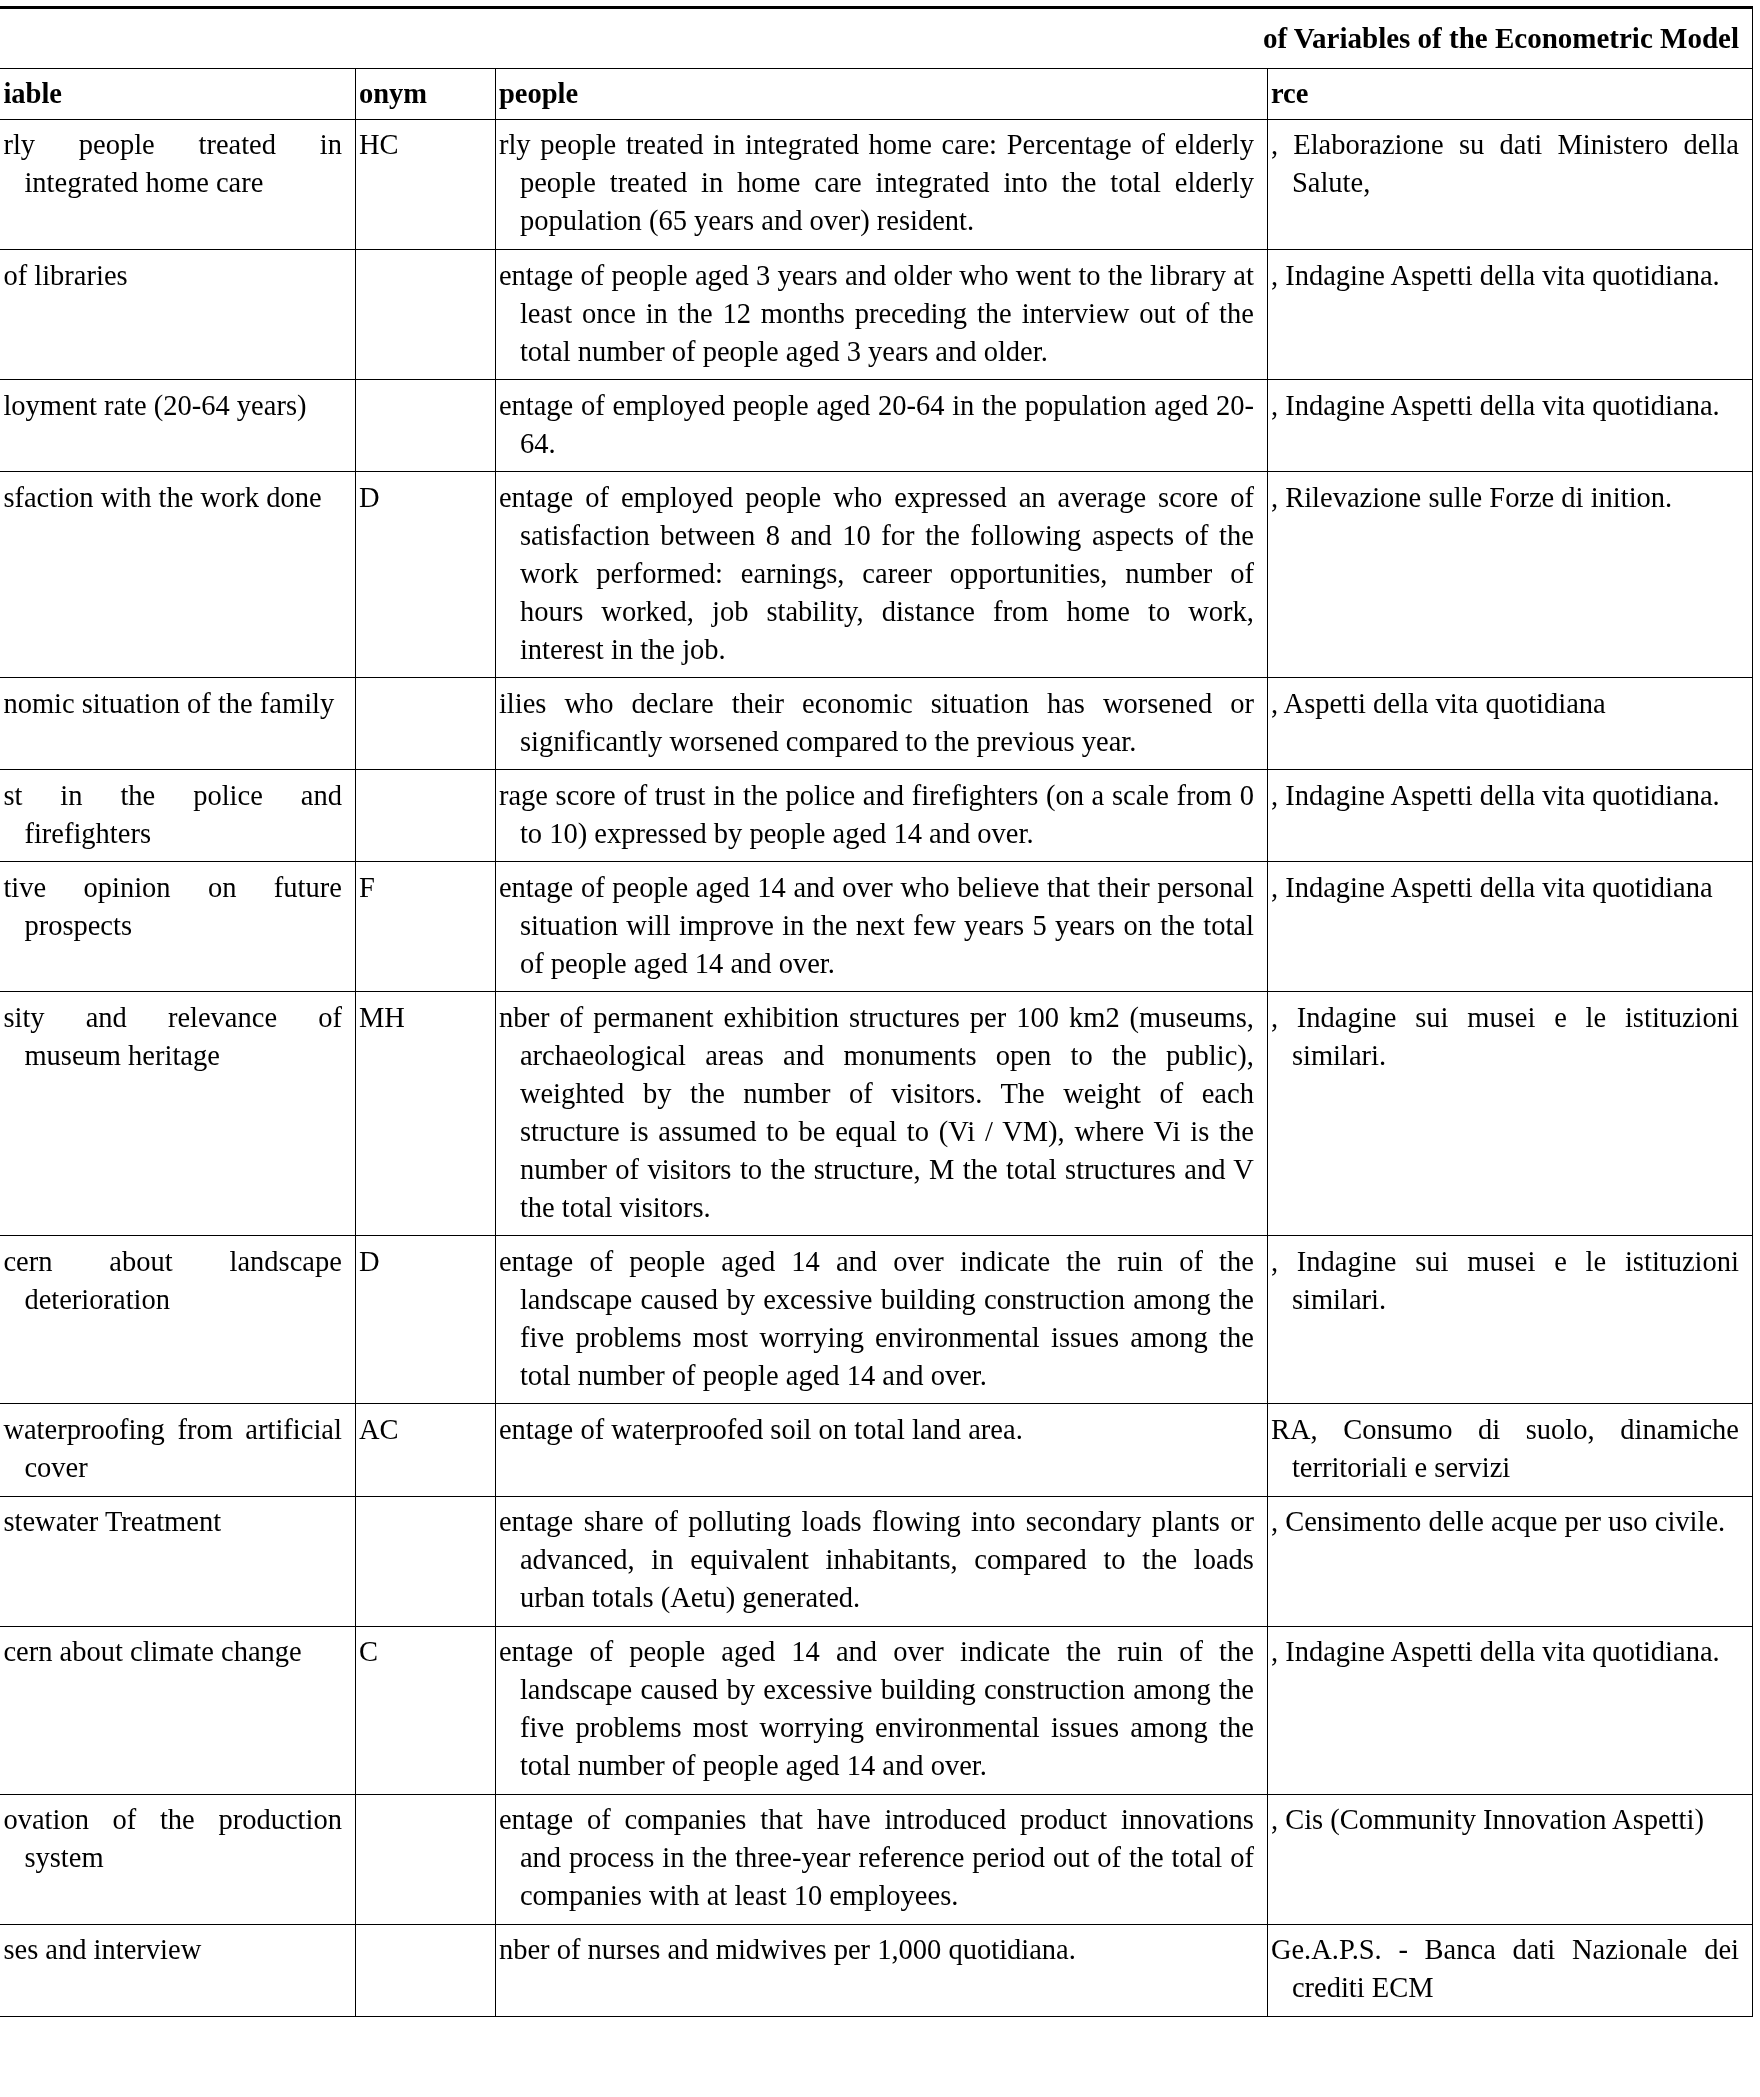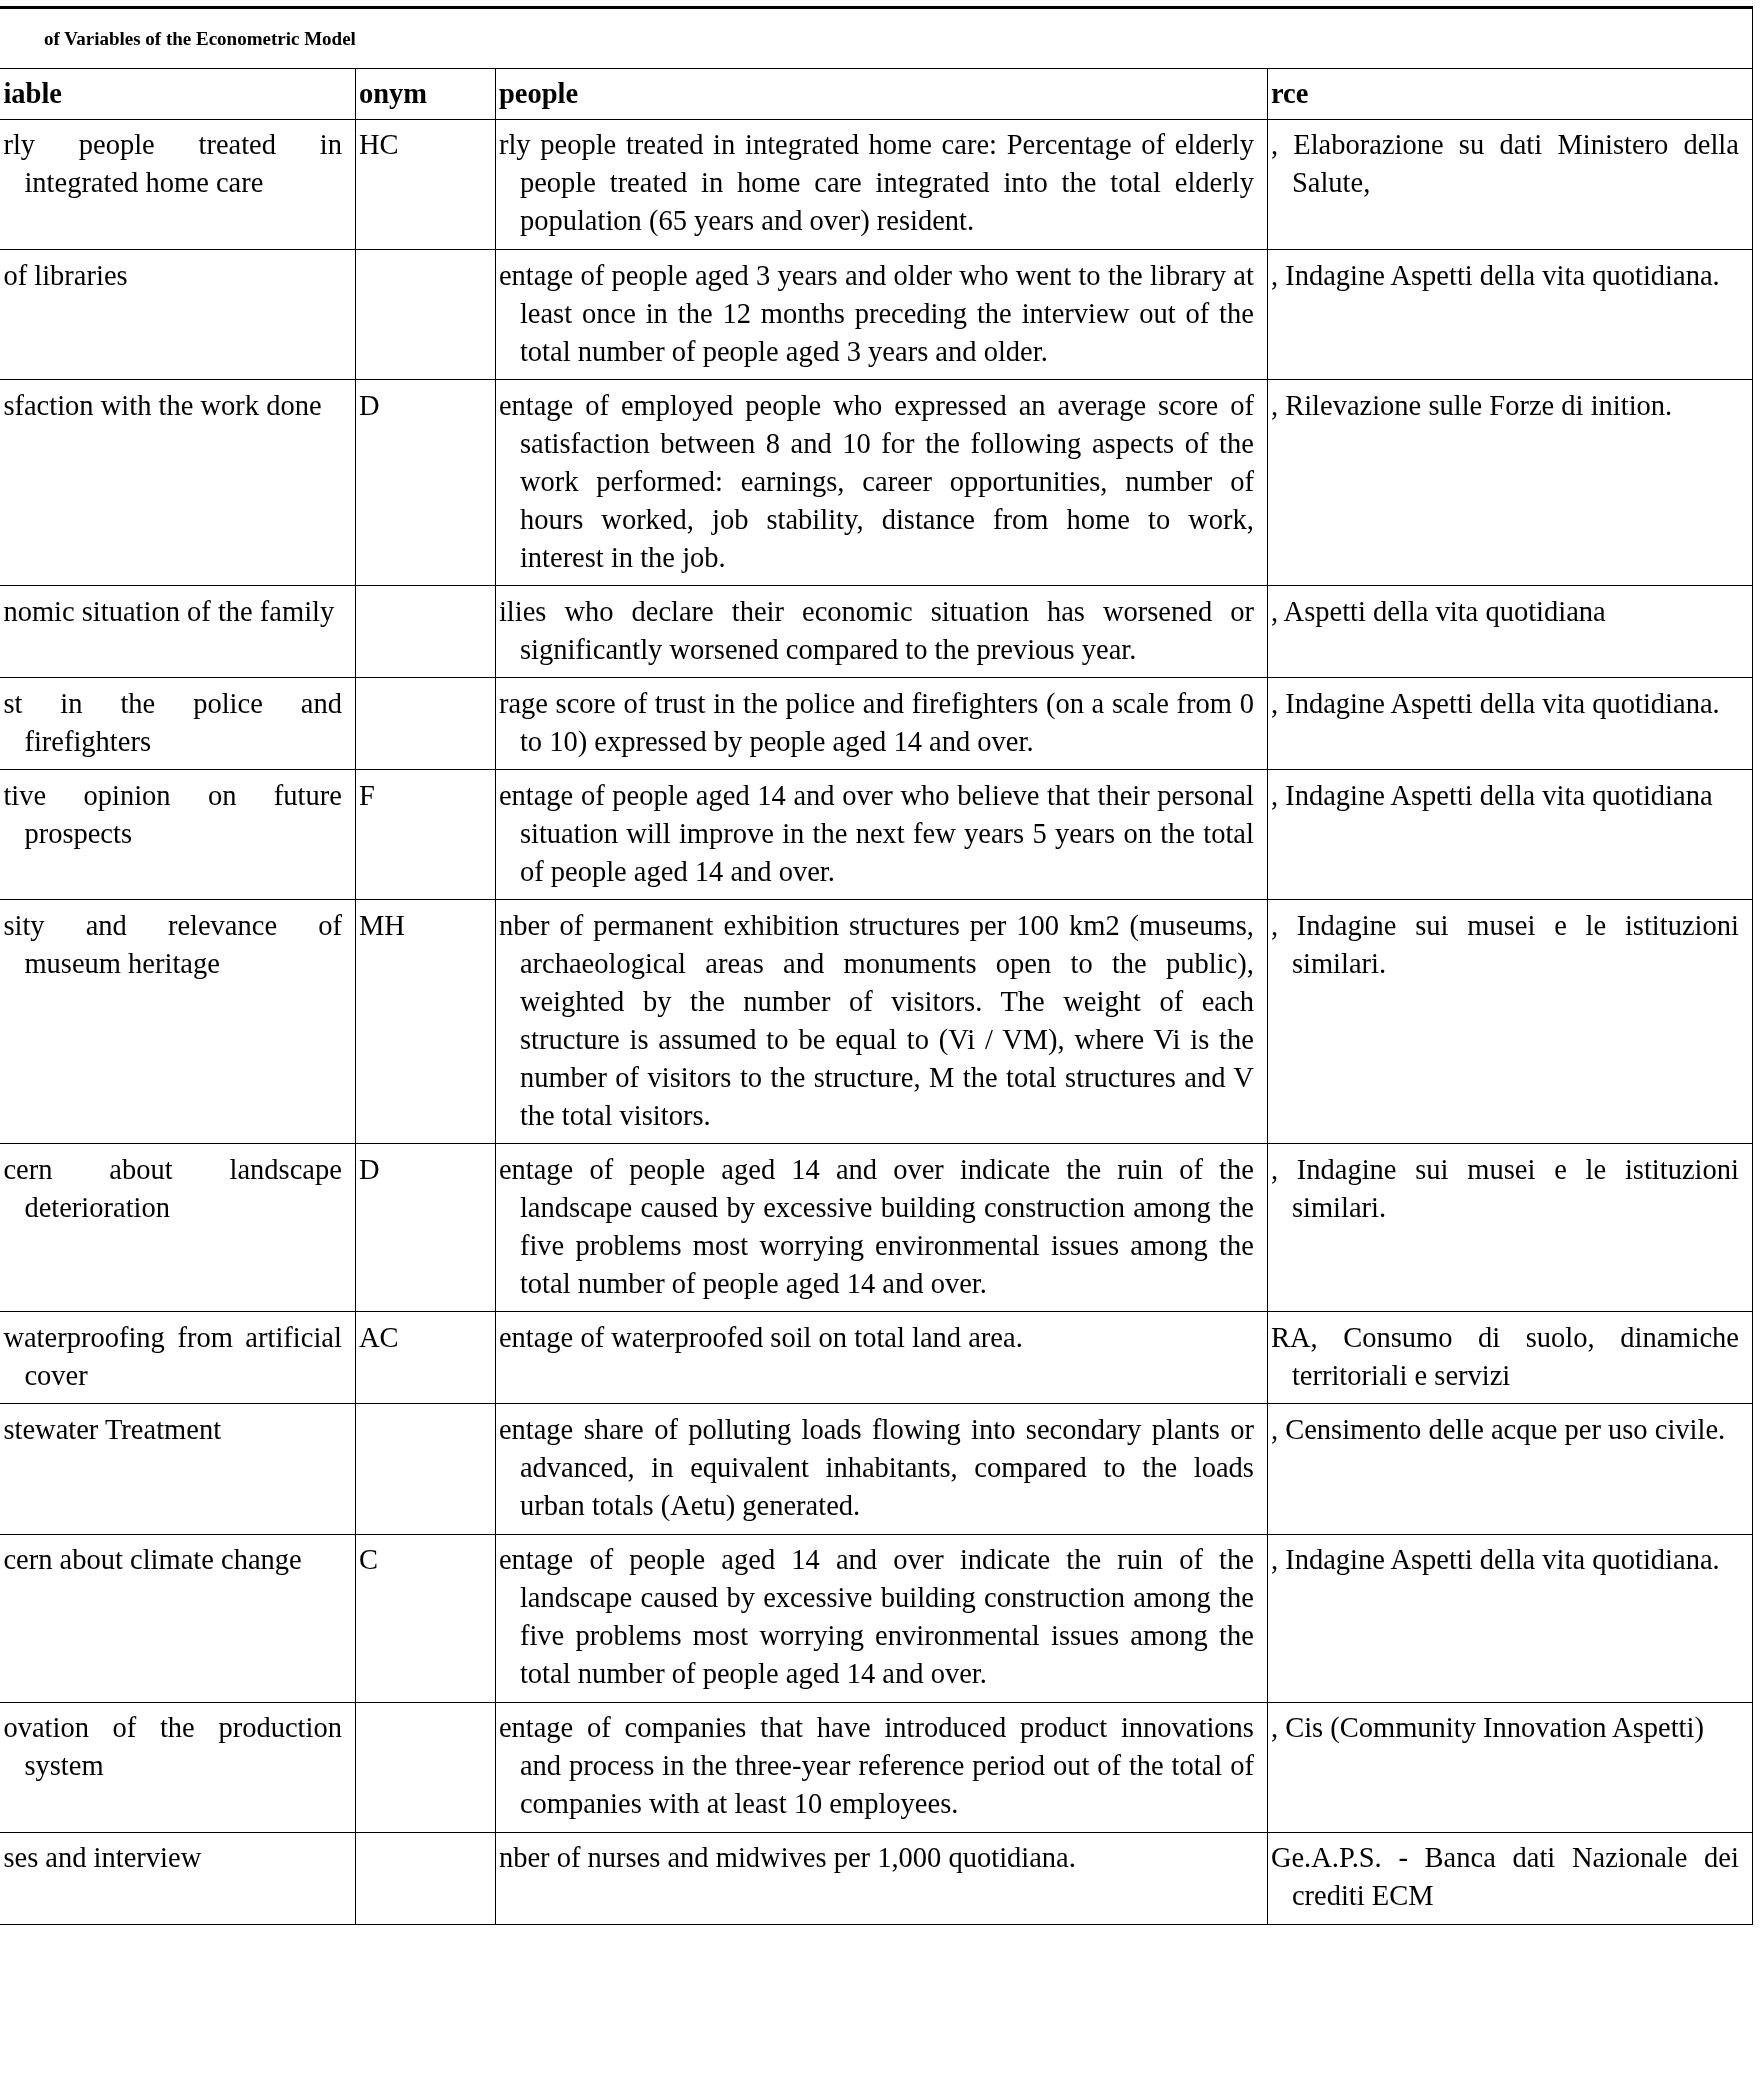--- a/index.html
+++ b/index.html
@@ -33,22 +33,22 @@
     text-align: justify;
     overflow: hidden;
   }
   
   .vtable tr > *:first-child {
     border-left: none;
   }
   .vtable .title-row th {
     border-top: 3.4px solid #000000;
     font-weight: bold;
-    text-align: left;
-    font-size: 19px;
+    text-align: right;
+    font-size: 29px;
     line-height: 39px;
     padding: 10px 12.6px 10px 44px;
     font-family: Liberation Serif, serif;
   }
   .vtable .head-row th {
     font-weight: bold;
     text-align: left;
     font-size: 28.5px;
     line-height: 39px;
     padding: 5px 12.6px 5.9px 3.4px;
@@ -115,20 +115,34 @@
     </td>
     <td>
       <div class="hang">entage of people aged 3 years and older who went to the library at least once in the 12 months preceding the interview out of the total number of people aged 3 years and older.</div>
     </td>
     <td>
       <div class="hang">, Indagine Aspetti della vita quotidiana.</div>
     </td>
   </tr>
         <tr class="data-row">
     <td>
+      <div class="hang">loyment rate (20-64 years)</div>
+    </td>
+    <td>
+      <div class="hang"></div>
+    </td>
+    <td>
+      <div class="hang">entage of employed people aged 20-64 in the population aged 20-64.</div>
+    </td>
+    <td>
+      <div class="hang">, Indagine Aspetti della vita quotidiana.</div>
+    </td>
+  </tr>
+        <tr class="data-row">
+    <td>
       <div class="hang">sfaction with the work done</div>
     </td>
     <td>
       <div class="hang">D</div>
     </td>
     <td>
       <div class="hang">entage of employed people who expressed an average score of satisfaction between 8 and 10 for the following aspects of the work performed: earnings, career opportunities, number of hours worked, job stability, distance from home to work, interest in the job.</div>
     </td>
     <td>
       <div class="hang">, Rilevazione sulle Forze di inition.</div>

